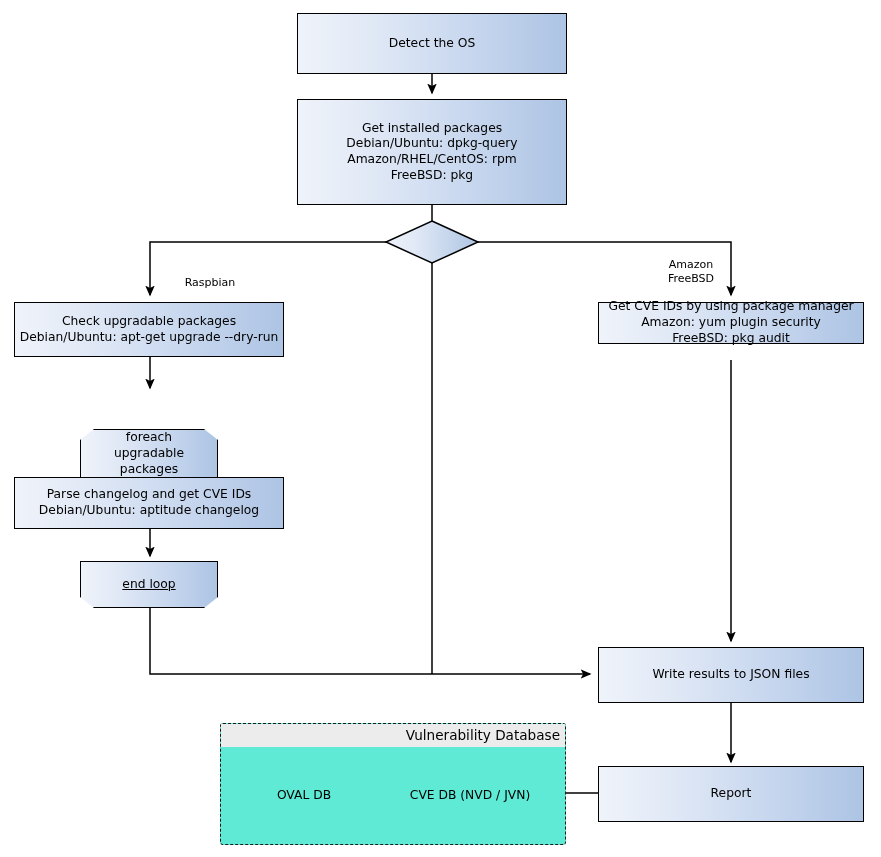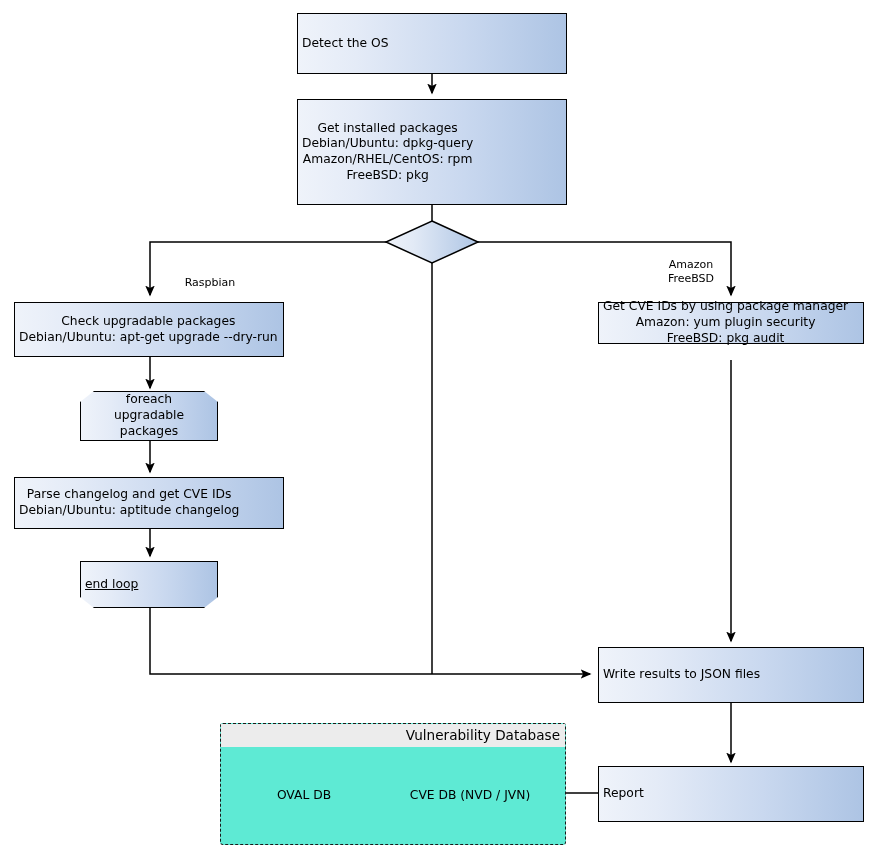--- a/index.html
+++ b/index.html
@@ -23,41 +23,42 @@
     left: 0;
     top: 0;
     width: 881px;
     height: 857px;
   }
   .node {
     position: absolute;
     box-sizing: border-box;
     display: flex;
     align-items: center;
-    justify-content: flex-start;
+    justify-content: center;
     text-align: center;
     font-size: 12.3px;
     line-height: 1.28;
     color: #000000;
     white-space: pre;
   }
   .proc {
     border: 1.4px solid #000000;
     background: linear-gradient(to right, #eff3fa 0%, #e4ebf7 22%, #c9d8ef 62%, #adc4e4 100%);
   }
   .node-text {
     white-space: pre-line;
     padding: 0 4px;
   }
   
   .loopstart {
     border: 1.4px solid #000000;
     background: linear-gradient(to right, #eff3fa 0%, #e4ebf7 22%, #c9d8ef 62%, #adc4e4 100%);
     -webkit-clip-path: polygon(14px 0, calc(100% - 14px) 0, 100% 11px, 100% 100%, 0 100%, 0 11px);
     clip-path: polygon(14px 0, calc(100% - 14px) 0, 100% 11px, 100% 100%, 0 100%, 0 11px);
+    margin-top: 38px;
   }
   
   .loopend {
     border: 1.4px solid #000000;
     background: linear-gradient(to right, #eff3fa 0%, #e4ebf7 22%, #c9d8ef 62%, #adc4e4 100%);
     -webkit-clip-path: polygon(0 0, 100% 0, 100% calc(100% - 11px), calc(100% - 14px) 100%, 14px 100%, 0 calc(100% - 11px));
     clip-path: polygon(0 0, 100% 0, 100% calc(100% - 11px), calc(100% - 14px) 100%, 14px 100%, 0 calc(100% - 11px));
   }
   .edge-label {
     position: absolute;

